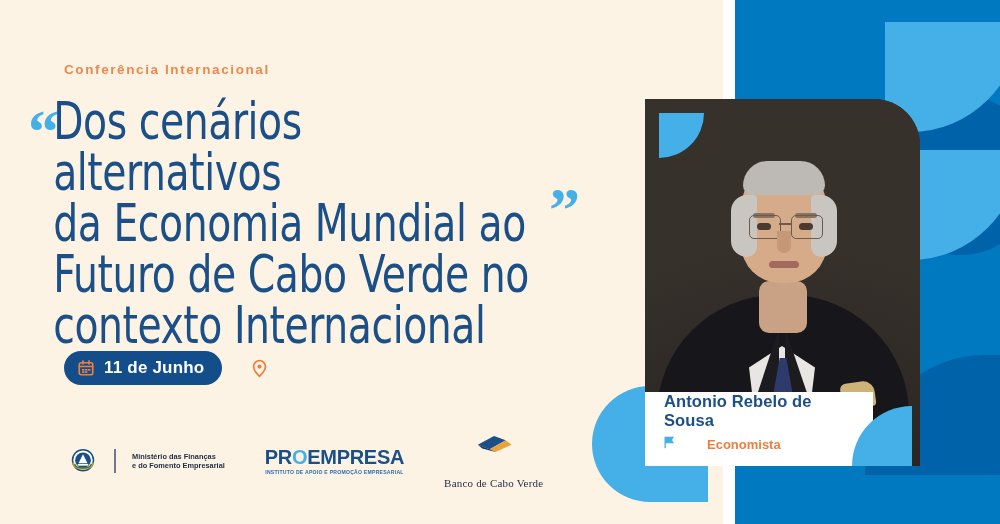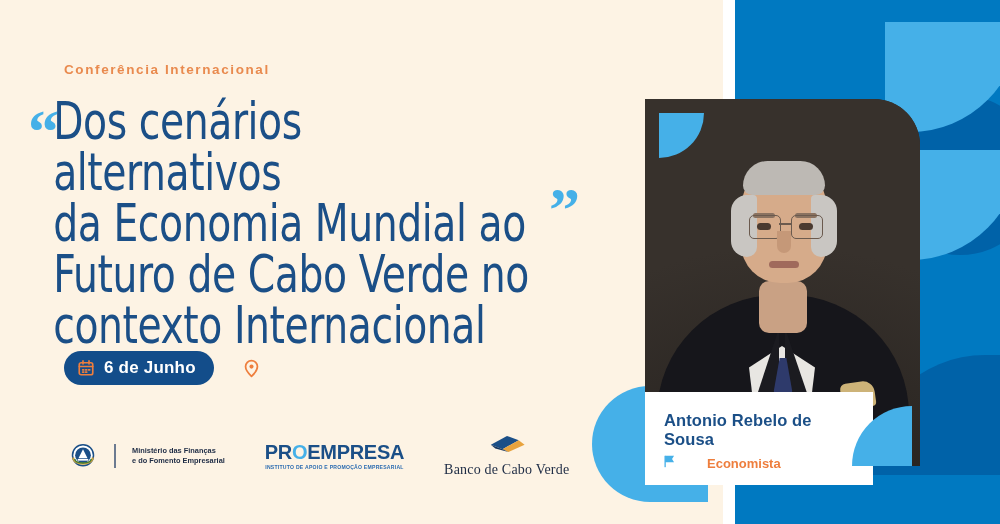--- a/index.html
+++ b/index.html
@@ -195,24 +195,24 @@
   .logo-proempresa .pe-main .lighter { color: #45b0e8; }
   .logo-proempresa .pe-sub {
     font-size: 5.1px;
     letter-spacing: 0.25px;
     color: #2a6bb0;
     font-weight: bold;
     margin-top: 2px;
   }
   .logo-bcv { text-align: center; }
   .logo-bcv .bcv-text {
-    font-size: 14px;
+    font-size: 11px;
     color: #1d2b44;
     font-family: "Liberation Serif", serif;
-    margin-top: 3px;
+    margin-top: 18px;
     letter-spacing: 0.2px;
   }
 
   
   .photo-deco-halfcircle {
     position: absolute;
     left: 592px;
     top: 386px;
     width: 116px;
     height: 116px;
@@ -413,21 +413,21 @@
     border-top-left-radius: 60px;
     z-index: 4;
   }
 
   .name-card {
     position: absolute;
     left: 645px;
     top: 392px;
     width: 228px;
     background: #ffffff;
-    padding: 19px 16px 13px 19px;
+    padding: 0 16px 13px 19px;
     box-sizing: border-box;
   }
   .name-card .sp-name {
     font-size: 16.5px;
     color: #1b4f87;
     font-weight: bold;
     letter-spacing: 0.1px;
   }
   .name-card .sp-role-row {
     display: flex;
@@ -476,21 +476,21 @@
           <line x1="3" y1="10" x2="21" y2="10"></line>
           <line x1="8" y1="2.5" x2="8" y2="6.5"></line>
           <line x1="16" y1="2.5" x2="16" y2="6.5"></line>
           <line x1="7.5" y1="14.5" x2="9" y2="14.5"></line>
           <line x1="11.5" y1="14.5" x2="13" y2="14.5"></line>
           <line x1="15.5" y1="14.5" x2="17" y2="14.5"></line>
           <line x1="7.5" y1="17.5" x2="9" y2="17.5"></line>
           <line x1="11.5" y1="17.5" x2="13" y2="17.5"></line>
         </svg>
       </span>
-      <span class="meta-text">6 de Junho</span>
+      <span class="meta-text">11 de Junho</span>
     </div>
 
 
     <div class="meta-item">
       <span>
         <svg class="icon-svg" width="19" height="19" viewBox="0 0 24 24" fill="none" stroke="#ee7e3d" stroke-width="2.2" stroke-linecap="round" stroke-linejoin="round">
           <path d="M12 22s7.5-7.1 7.5-12.4A7.5 7.5 0 0 0 4.5 9.6C4.5 14.9 12 22 12 22z"></path>
           <circle cx="12" cy="9.6" r="2.6" fill="#ee7e3d" stroke="none"></circle>
         </svg>
       </span>

